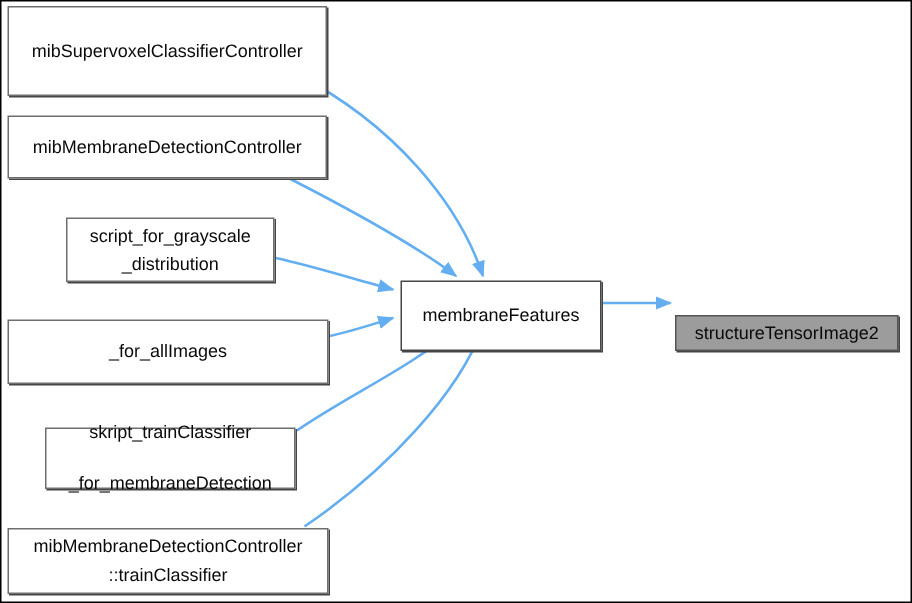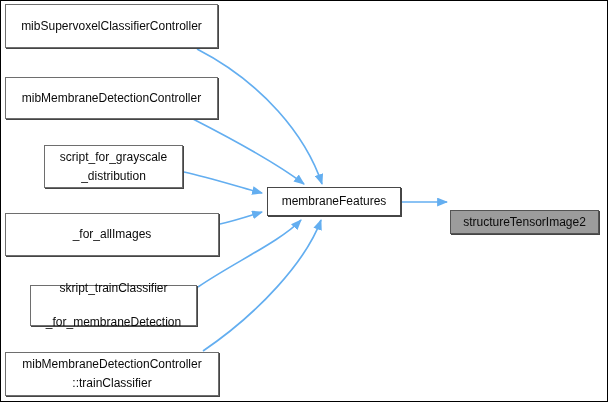--- a/index.html
+++ b/index.html
@@ -63,21 +63,21 @@
     </defs>
     <path class="edge" d="M196,48 C262,82 305,135 321,183" marker-end="url(#arrow)"></path>
     <path class="edge" d="M192,118 C235,140 278,164 303,183" marker-end="url(#arrow)"></path>
     <path class="edge" d="M183,171 C210,177 238,186 261,192" marker-end="url(#arrow)"></path>
     <path class="edge" d="M219,223 C233,220 248,215 261,211" marker-end="url(#arrow)"></path>
     <path class="edge" d="M197,286 C232,262 280,240 300,219" marker-end="url(#arrow)"></path>
     <path class="edge" d="M202,350 C258,312 305,260 320,219" marker-end="url(#arrow)"></path>
     <path class="edge" d="M401,201 L446,201" marker-end="url(#arrow)"></path>
   </svg>
 
-  <div class="node" style="left:4px;top:3px;width:213px;height:44px;">
+  <div class="node" style="left:4px;top:3px;width:213px;height:60px;">
     <span>mibSupervoxelClassifierController</span>
   </div>
 
   <div class="node" style="left:4px;top:76px;width:213px;height:42px;">
     <span>mibMembraneDetectionController</span>
   </div>
 
   <div class="node" style="left:43px;top:144px;width:139px;height:43px;">
     <span>script_for_grayscale</span>
     <span>_distribution</span>
@@ -90,21 +90,21 @@
   <div class="node" style="left:29px;top:284px;width:167px;height:41px;gap:15px;">
     <span>skript_trainClassifier</span>
     <span>_for_membraneDetection</span>
   </div>
 
   <div class="node" style="left:4px;top:351px;width:214px;height:44px;">
     <span>mibMembraneDetectionController</span>
     <span>::trainClassifier</span>
   </div>
 
-  <div class="node center" style="left:266px;top:186px;width:134px;height:29px;">
+  <div class="node center" style="left:266px;top:186px;width:134px;height:47px;">
     <span>membraneFeatures</span>
   </div>
 
   <div class="node focus" style="left:449px;top:192px;width:149px;height:24px;margin-top:17px;">
     <span>structureTensorImage2</span>
   </div>
 
 </div>
 
 </body></html>

